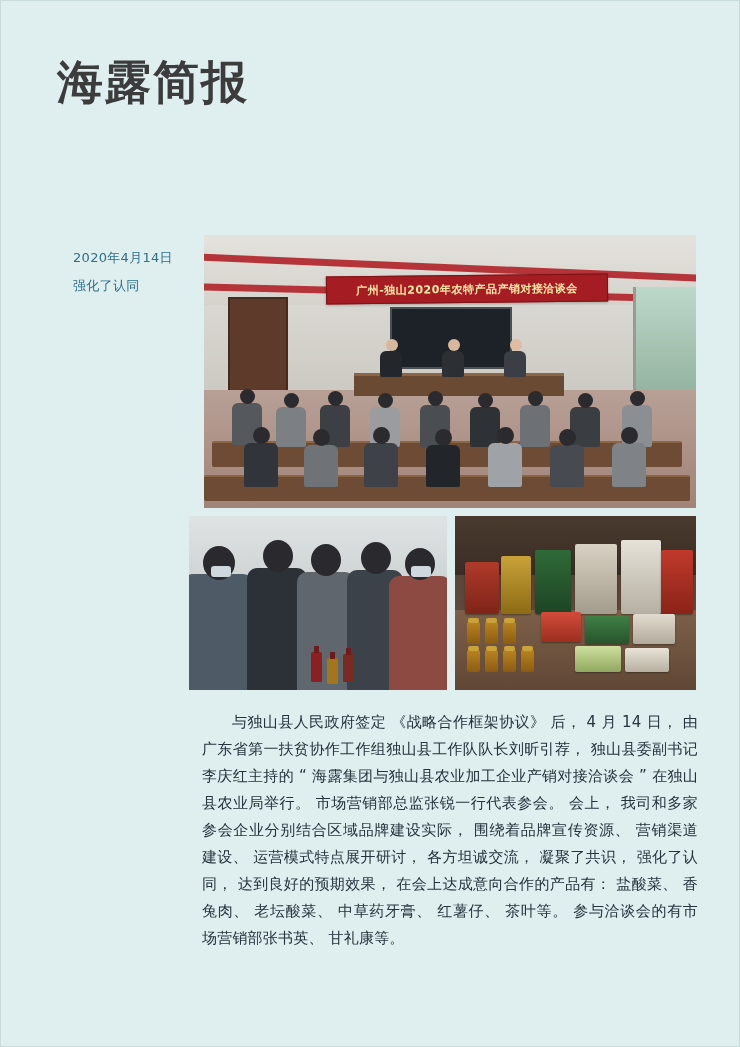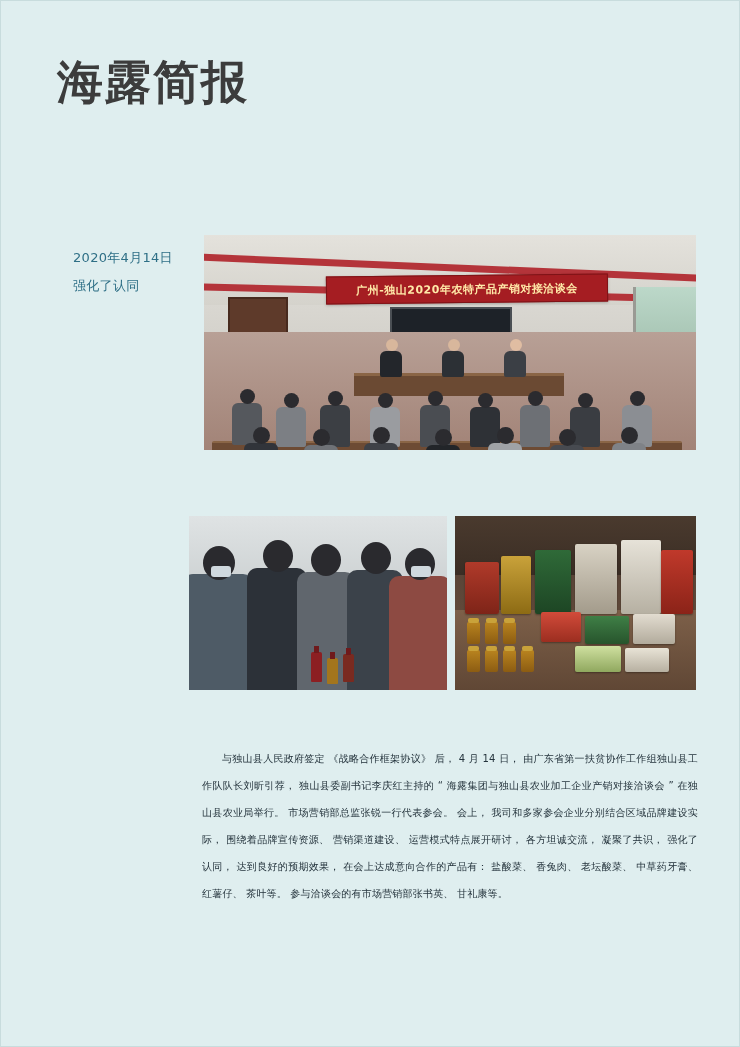--- a/index.html
+++ b/index.html
@@ -61,21 +61,21 @@
     color: #2e6f86;
     line-height: 28px;
     letter-spacing: 0.3px;
   }
   
   .photo-main {
     position: absolute;
     left: 203px;
     top: 234px;
     width: 492px;
-    height: 215px;
+    height: 273px;
     overflow: hidden;
     background: #8d9aa0;
   }
   .photo-left {
     position: absolute;
     left: 188px;
     top: 515px;
     width: 258px;
     height: 174px;
     overflow: hidden;
@@ -259,24 +259,24 @@
     width: 500px;
     font-family: "DejaVu Sans", sans-serif;
     font-size: 13.5px;
     font-weight: bold;
     color: #1f6f96;
     letter-spacing: 0.2px;
   }
   .body-text {
     position: absolute;
     left: 201px;
-    top: 744px;
+    top: 708px;
     width: 496px;
     font-family: "DejaVu Sans", sans-serif;
-    font-size: 10px;
+    font-size: 15px;
     color: #24333c;
     line-height: 27px;
     text-align: justify;
     text-justify: inter-ideograph;
     text-indent: 2em;
     letter-spacing: 0.2px;
   }
 </style>
 </head>
 <body>

